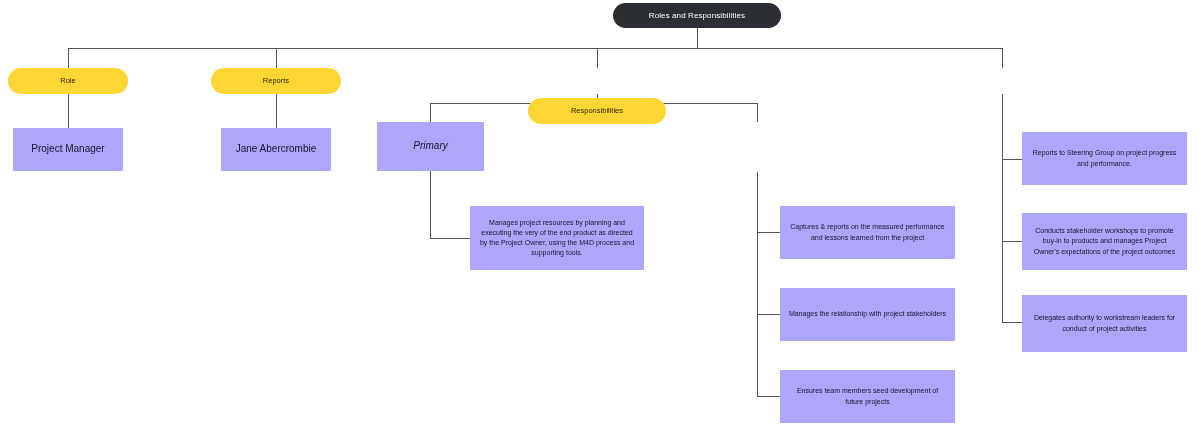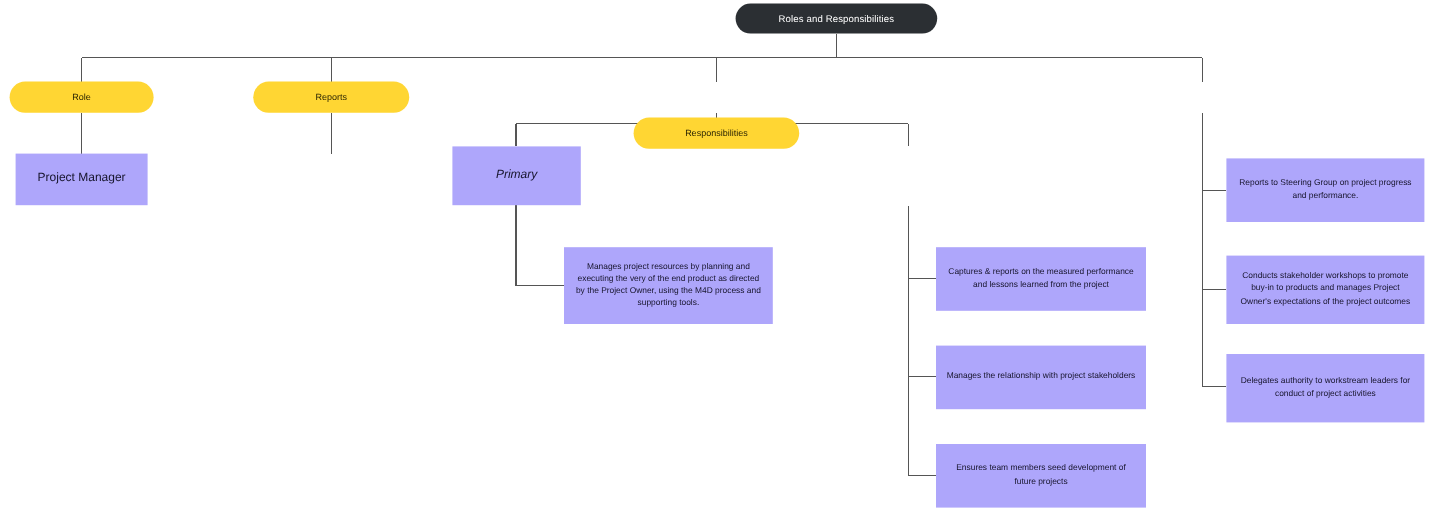--- a/index.html
+++ b/index.html
@@ -113,20 +113,23 @@
 
   <div class="node cat" style="left:528px; top:68px; width:138px; height:26px;margin-top:30px;">
     <div class="node-inner">Responsibilities</div>
   </div>
 
 
   <div class="node leaf leaf-title" style="left:13px; top:128px; width:110px; height:43px;">
     <div class="node-inner">Project Manager</div>
   </div>
 
+  <div class="node leaf leaf-title" style="left:221px; top:128px; width:110px; height:43px;">
+    <div class="node-inner">Jane Abercrombie</div>
+  </div>
 
   <div class="node leaf leaf-title" style="left:377px; top:122px; width:107px; height:49px;font-style:italic;">
     <div class="node-inner">Primary</div>
   </div>
 
 
   <div class="node leaf" style="left:470px; top:206px; width:174px; height:64px;">
     <div class="node-inner">Manages project resources by planning and executing the very of the end product as directed by the Project Owner, using the M4D process and supporting tools.</div>
   </div>
 

